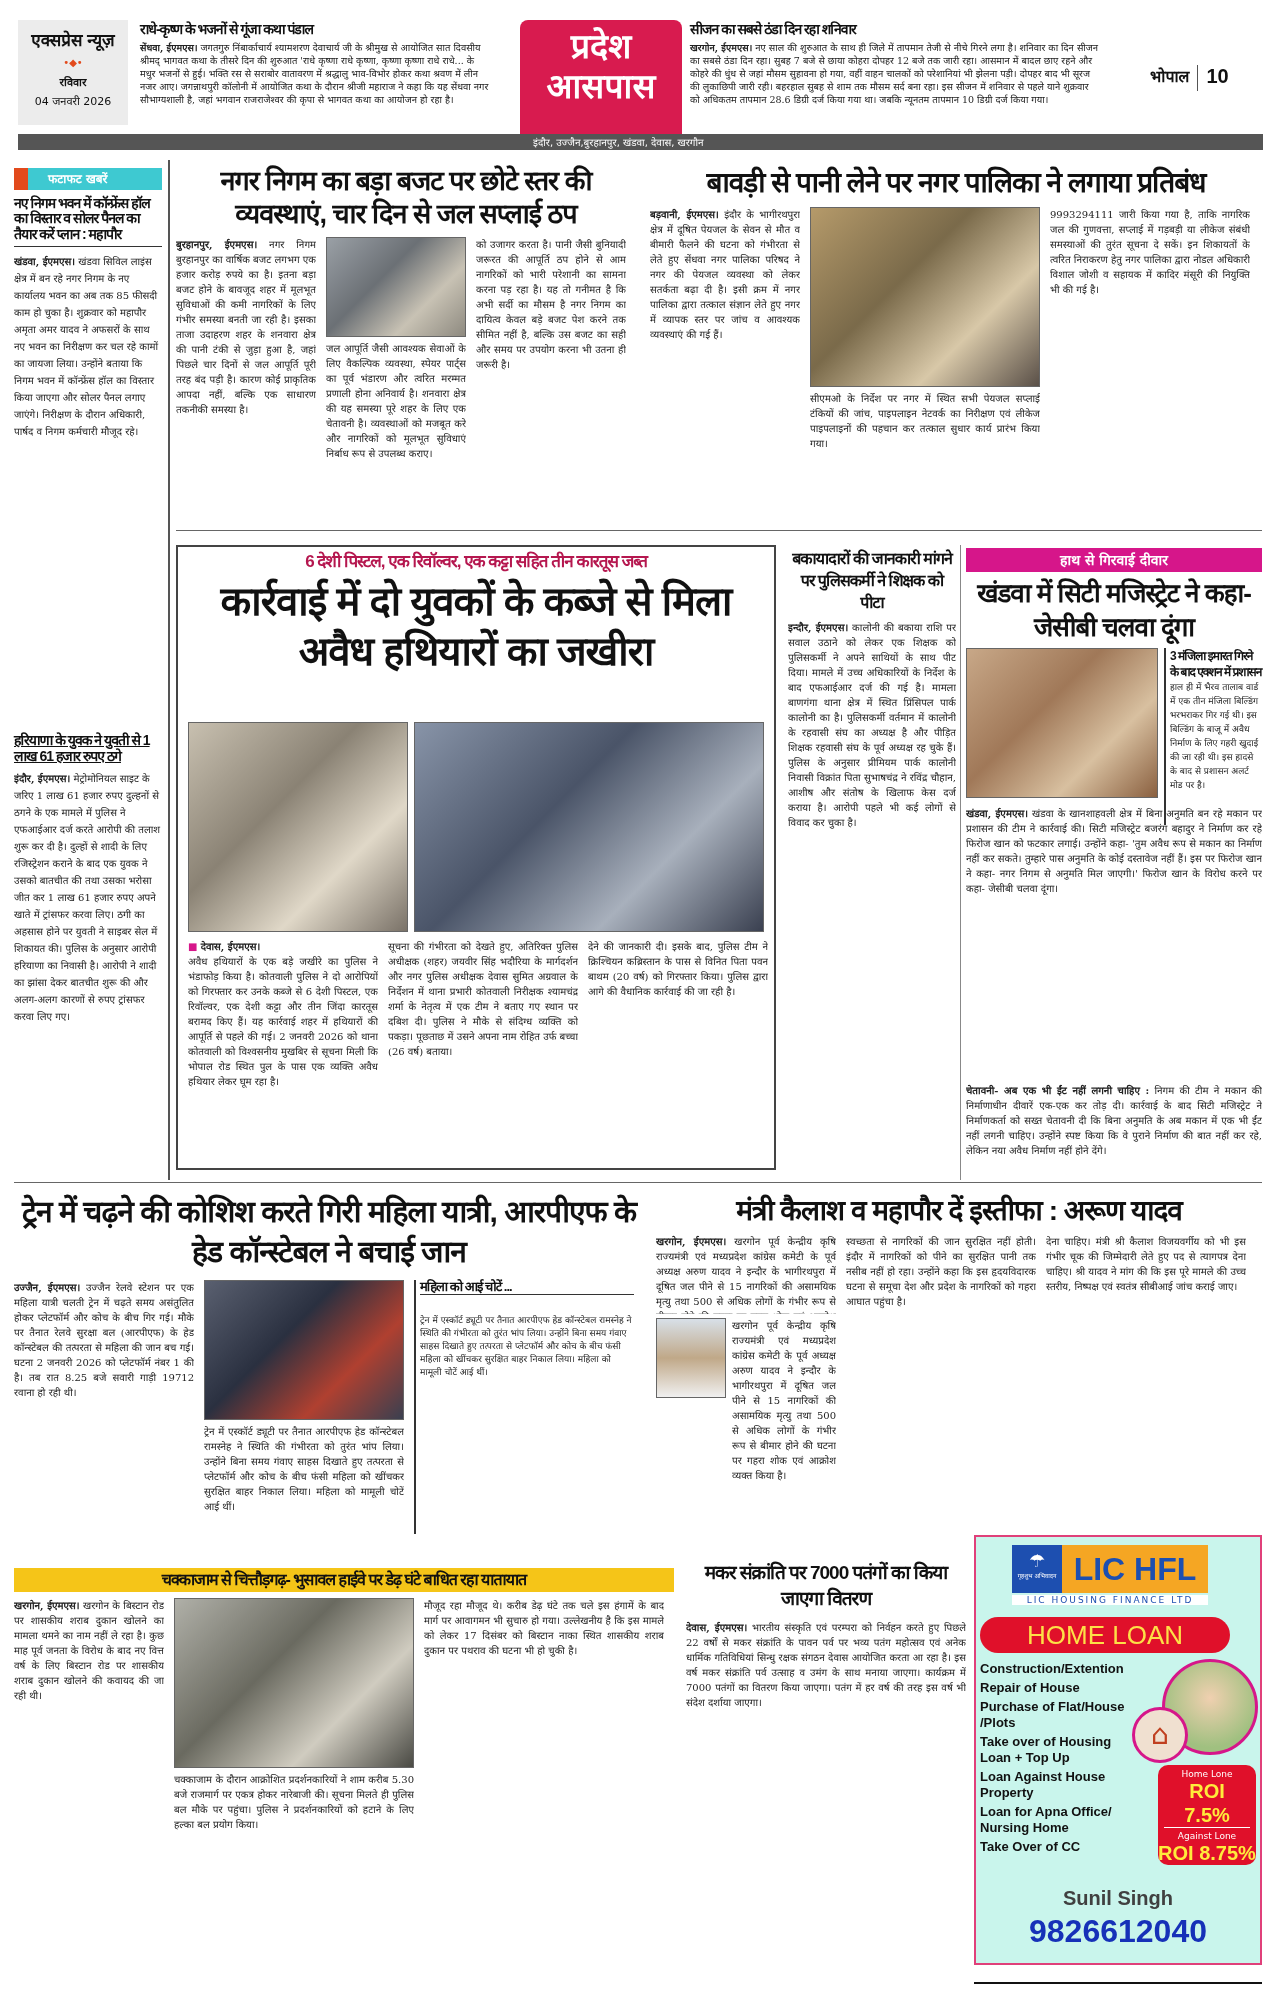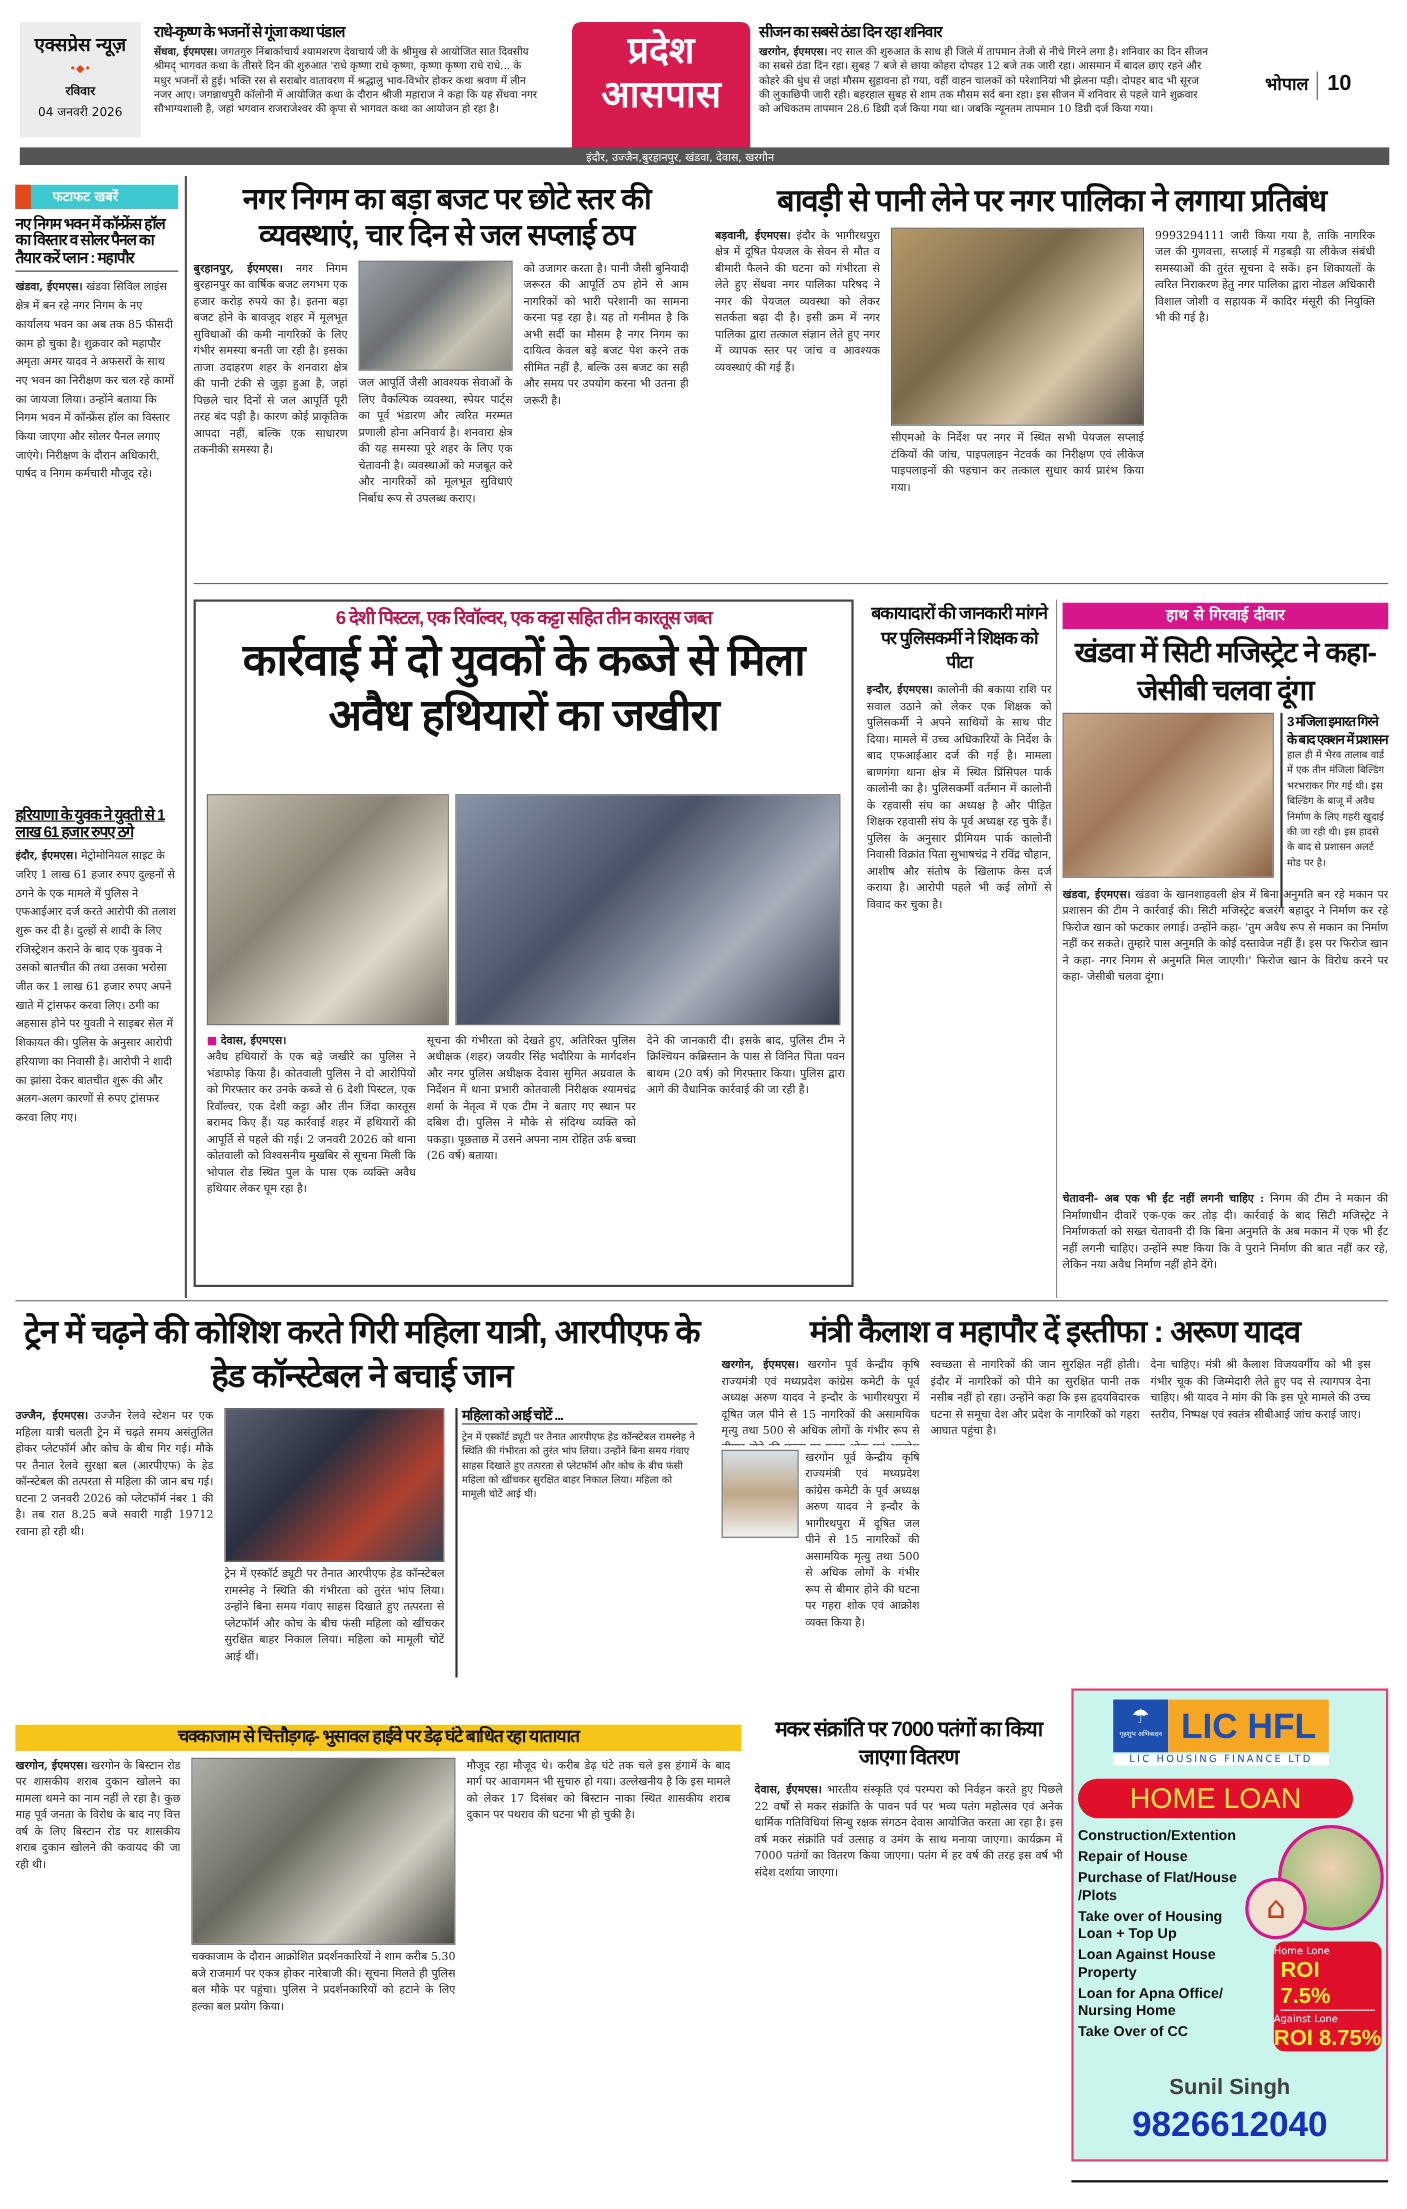--- a/index.html
+++ b/index.html
@@ -151,21 +151,21 @@
   <div style="display:flex;gap:10px;margin-top:8px">
     <div class="body-txt" style="width:180px;height:245px;overflow:hidden">
       <span class="dateline">उज्जैन, ईएमएस।</span>
       <span>उज्जैन रेलवे स्टेशन पर एक महिला यात्री चलती ट्रेन में चढ़ते समय असंतुलित होकर प्लेटफॉर्म और कोच के बीच गिर गई। मौके पर तैनात रेलवे सुरक्षा बल (आरपीएफ) के हेड कॉन्स्टेबल की तत्परता से महिला की जान बच गई। घटना 2 जनवरी 2026 को प्लेटफॉर्म नंबर 1 की है। तब रात 8.25 बजे सवारी गाड़ी 19712 रवाना हो रही थी।</span>
     </div>
     <div style="width:200px">
       <div class="photo" style="height:140px;background:linear-gradient(135deg,#5a6070,#2a3040 40%,#b04030 70%,#3a4050)"></div>
       <div class="body-txt" style="height:100px;overflow:hidden;margin-top:4px"><span>ट्रेन में एस्कॉर्ट ड्यूटी पर तैनात आरपीएफ हेड कॉन्स्टेबल रामस्नेह ने स्थिति की गंभीरता को तुरंत भांप लिया। उन्होंने बिना समय गंवाए साहस दिखाते हुए तत्परता से प्लेटफॉर्म और कोच के बीच फंसी महिला को खींचकर सुरक्षित बाहर निकाल लिया। महिला को मामूली चोटें आई थीं।</span></div>
     </div>
     <div style="width:220px;border-left:2px solid #333;padding-left:4px">
-      <div class="hd-bold" style="font-size:13px;border-bottom:1px solid #333;margin-bottom:6px">महिला को आई चोटें ...</div>
+      <div class="hd-bold" style="font-size:13px;border-bottom:1px solid #333;margin-bottom:19px">महिला को आई चोटें ...</div>
       <div class="body-txt" style="font-size:9px;line-height:13px;text-align:left;height:220px;overflow:hidden"><span>ट्रेन में एस्कॉर्ट ड्यूटी पर तैनात आरपीएफ हेड कॉन्स्टेबल रामस्नेह ने स्थिति की गंभीरता को तुरंत भांप लिया। उन्होंने बिना समय गंवाए साहस दिखाते हुए तत्परता से प्लेटफॉर्म और कोच के बीच फंसी महिला को खींचकर सुरक्षित बाहर निकाल लिया। महिला को मामूली चोटें आई थीं।</span></div>
     </div>
   </div>
 </div>
 
 <div class="abs" style="left:656px;top:1192px;width:606px;height:340px">
   <div class="hd-bold" style="font-size:28px;text-align:center;line-height:38px">मंत्री कैलाश व महापौर दें इस्तीफा : अरूण यादव</div>
   <div style="display:flex;gap:10px;margin-top:4px">
     <div style="width:180px">
       <div class="body-txt" style="height:80px;overflow:hidden">
@@ -217,21 +217,21 @@
     <div style="margin-bottom:3px">Construction/Extention</div>
     <div style="margin-bottom:3px">Repair of House</div>
     <div style="margin-bottom:3px">Purchase of Flat/House /Plots</div>
     <div style="margin-bottom:3px">Take over of Housing Loan + Top Up</div>
     <div style="margin-bottom:3px">Loan Against House Property</div>
     <div style="margin-bottom:3px">Loan for Apna Office/ Nursing Home</div>
     <div>Take Over of CC</div>
   </div>
   <div style="position:absolute;left:186px;top:122px;width:96px;height:96px;border-radius:50%;border:3px solid #d6168a;background:radial-gradient(circle at 50% 40%,#f0d0b0,#a0c080 70%)"></div>
   <div style="position:absolute;left:156px;top:170px;width:56px;height:56px;border-radius:50%;border:3px solid #d6168a;background:#f0e0d0;text-align:center;line-height:50px;font-size:28px;color:#c04020">⌂</div>
-  <div style="position:absolute;left:182px;top:228px;width:98px;height:100px;background:#e0102a;border-radius:10px;padding-top:4px">
+  <div style="position:absolute;left:182px;top:228px;width:98px;height:100px;background:#e0102a;border-radius:10px;text-align:center;padding-top:4px">
     <div style="color:#fff;font-size:9px">Home Lone</div>
     <div style="color:#ffeb3b;font-family:'Liberation Sans',sans-serif;font-weight:700;font-size:20px;line-height:24px;border-bottom:1px solid #fff;margin:0 6px 3px">ROI 7.5%</div>
     <div style="color:#fff;font-size:9px">Against Lone</div>
     <div style="color:#ffeb3b;font-family:'Liberation Sans',sans-serif;font-weight:700;font-size:20px;line-height:24px">ROI 8.75%</div>
   </div>
   <div style="position:absolute;left:0;top:350px;width:284px;text-align:center;color:#404040;font-family:'Liberation Sans',sans-serif;font-weight:700;font-size:20px">Sunil Singh</div>
   <div style="position:absolute;left:0;top:376px;width:284px;text-align:center;color:#1631b8;font-family:'Liberation Sans',sans-serif;font-weight:700;font-size:32px">9826612040</div>
 </div>
 <div class="hrule" style="left:974px;top:1982px;width:288px;height:2px;background:#111"></div>
 

